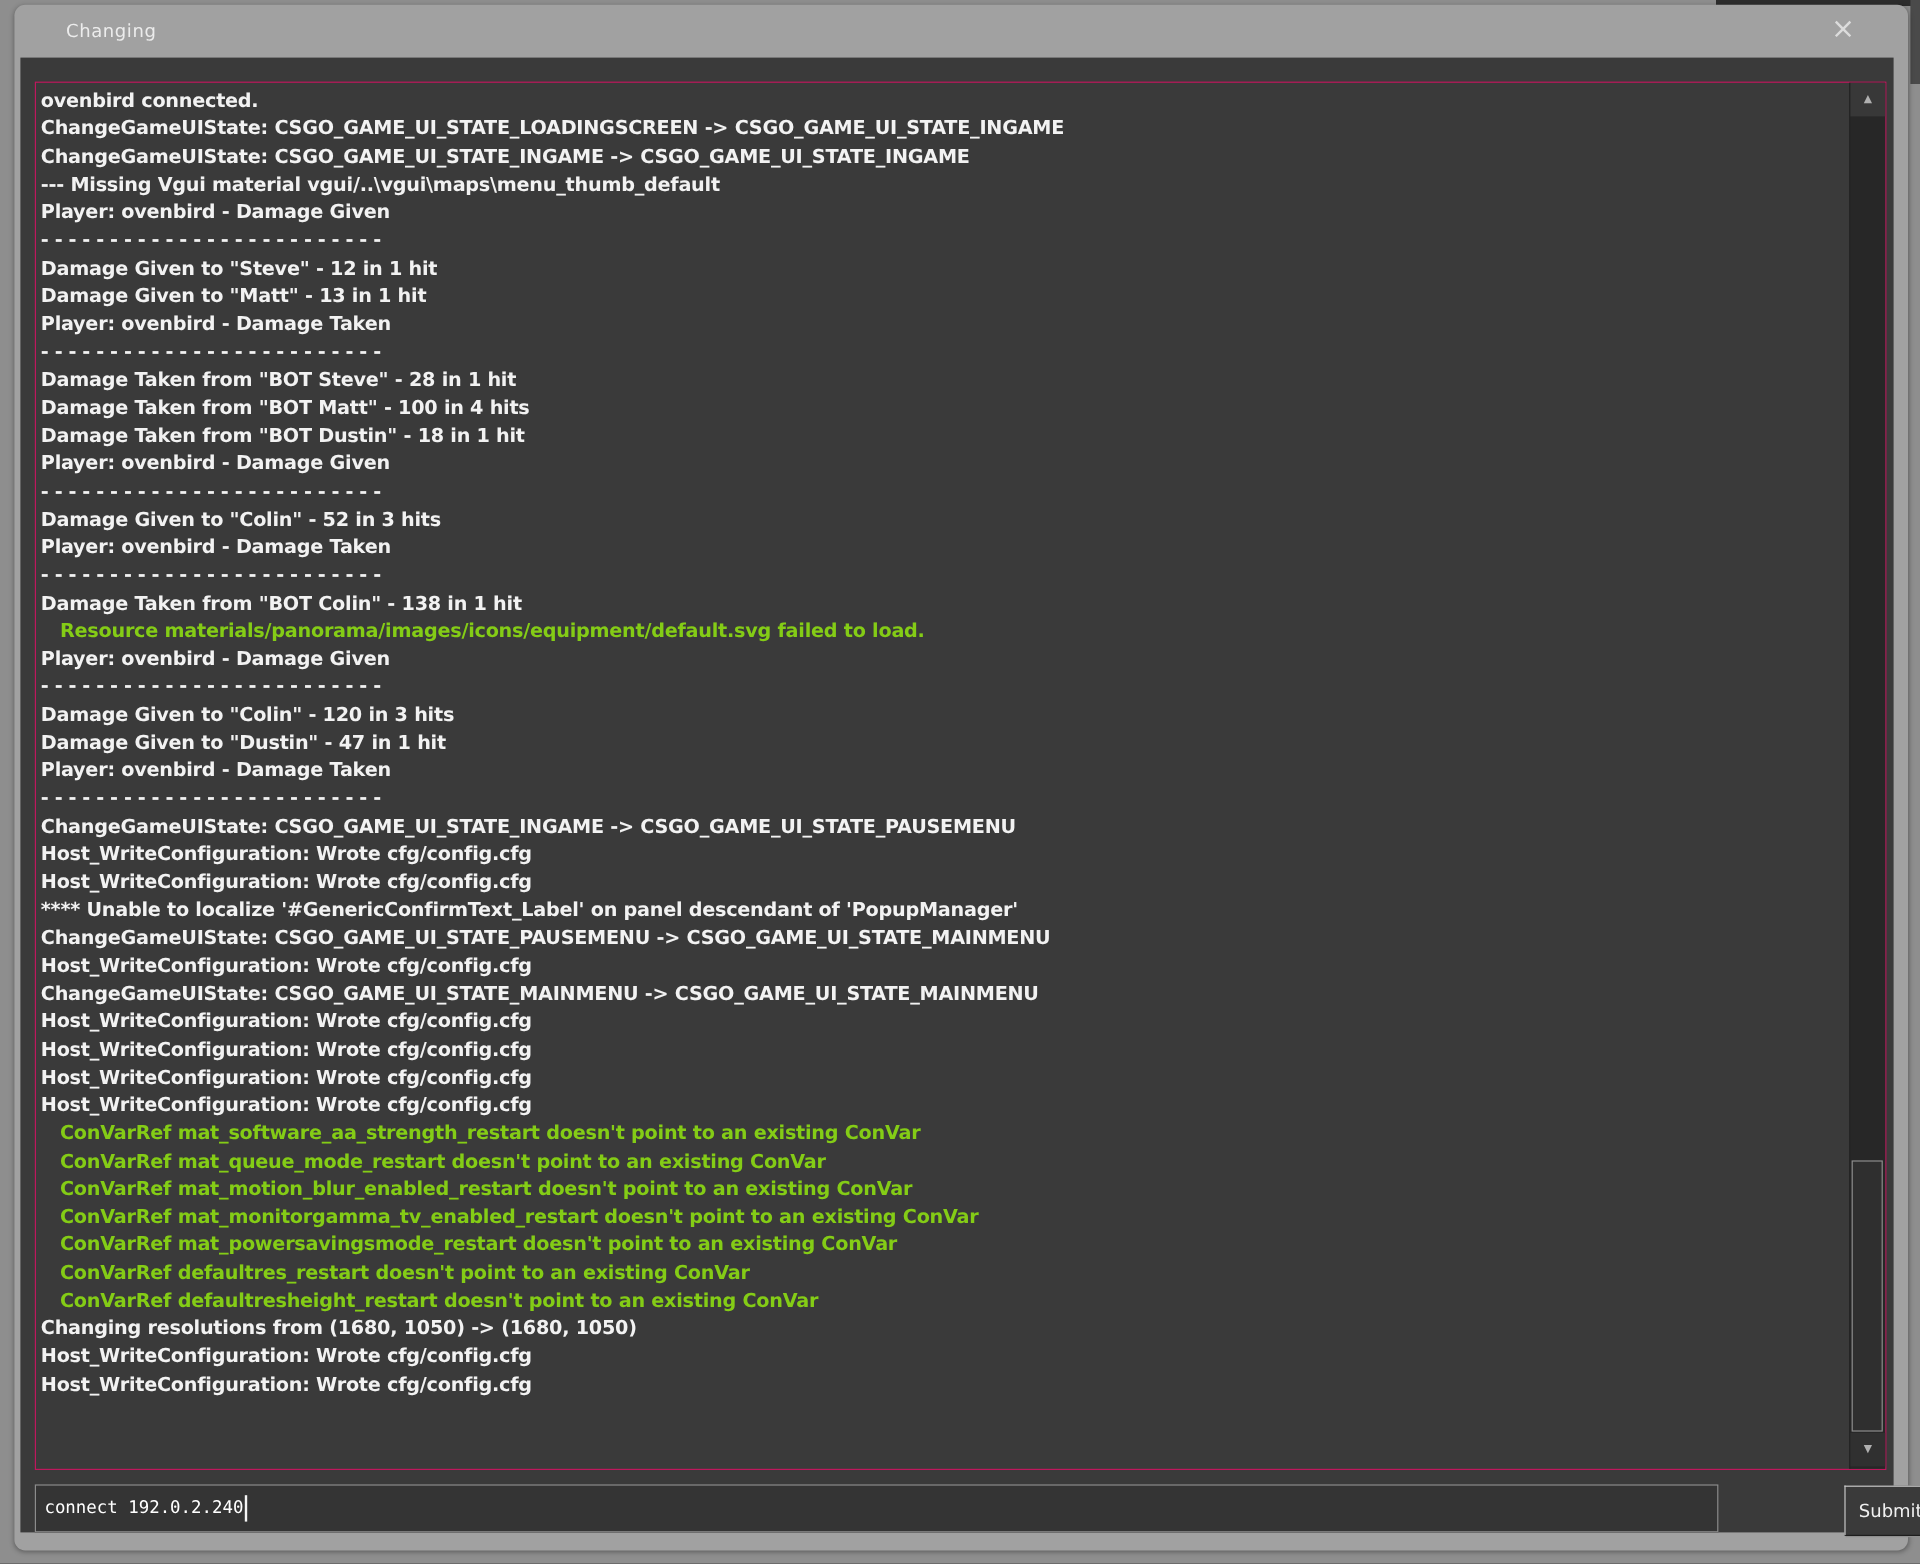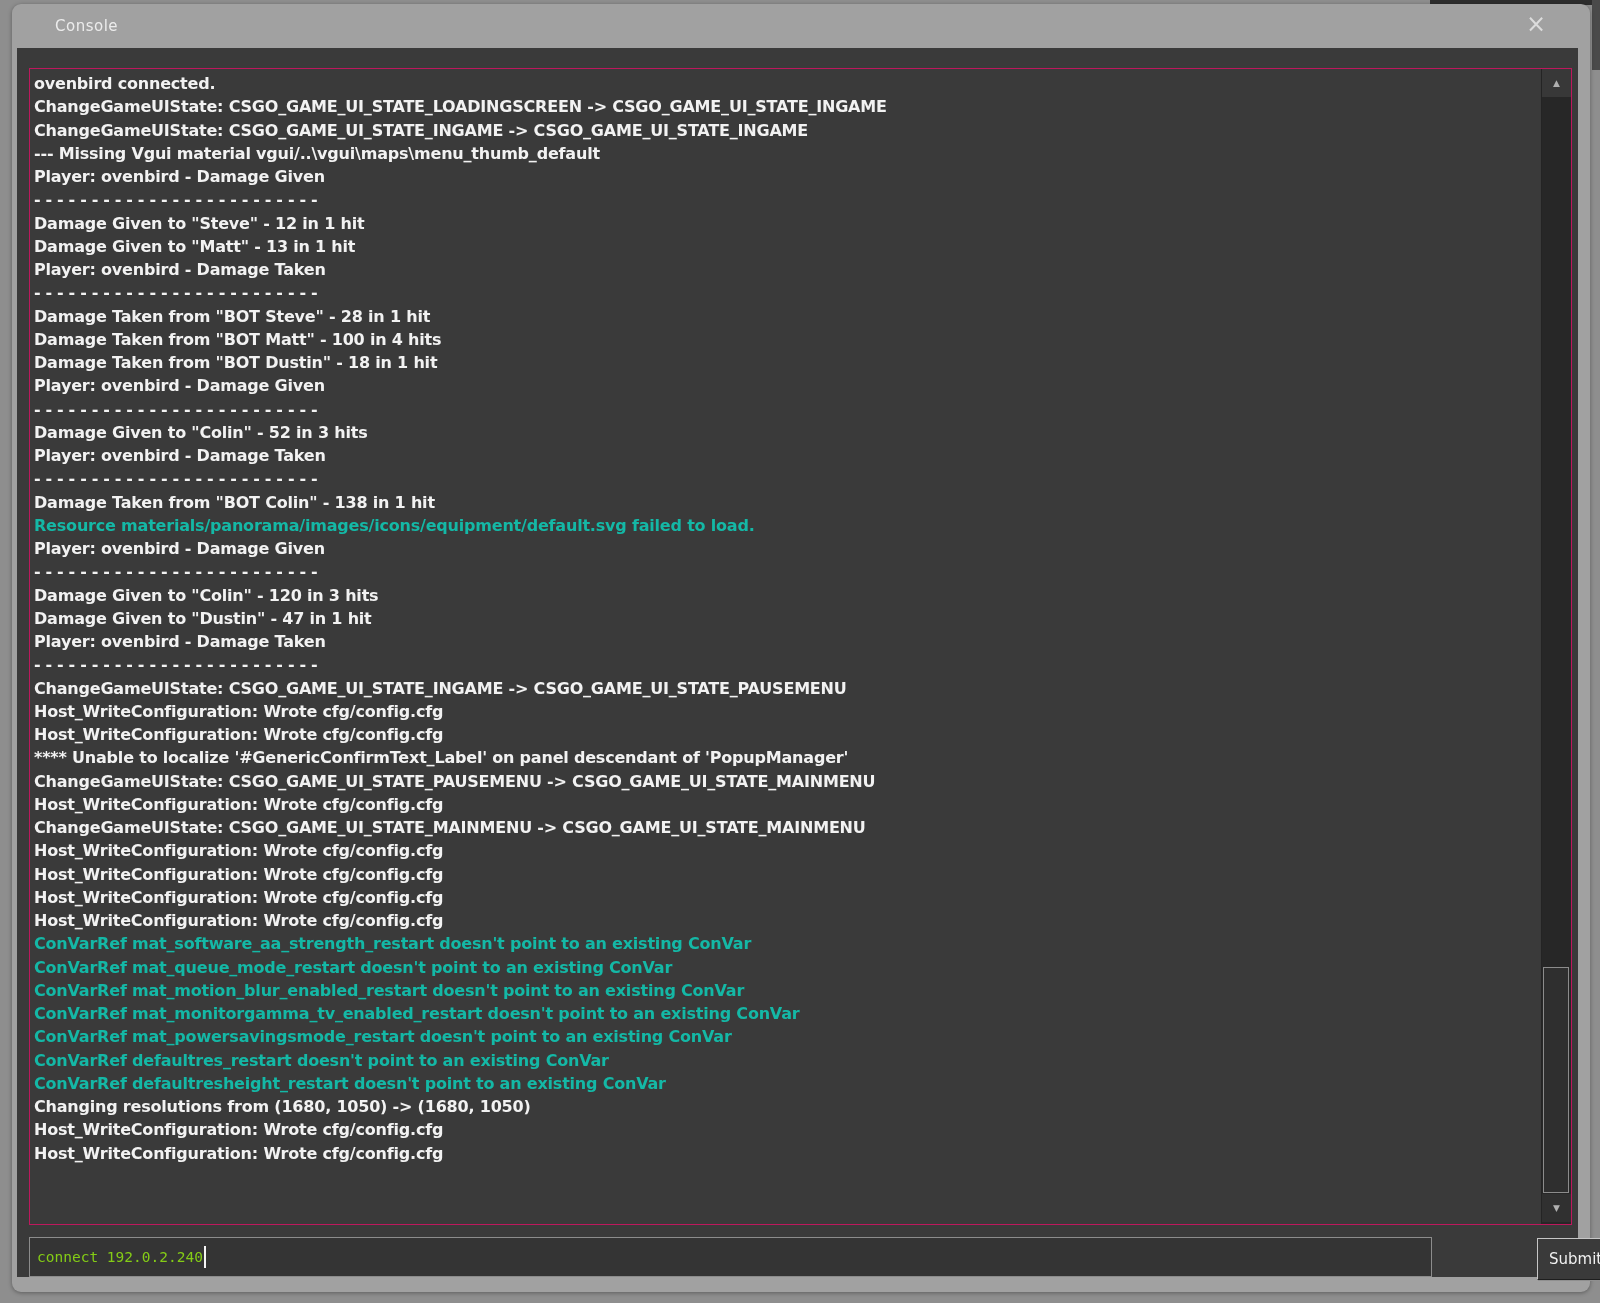--- a/index.html
+++ b/index.html
@@ -42,21 +42,21 @@
     position:absolute;left:0;top:0;right:30px;bottom:0;
     padding:3px 0 0 4px;
     overflow:hidden;
     font-family:"DejaVu Sans",sans-serif;
     font-weight:700;font-size:16px;line-height:23.25px;
     letter-spacing:-0.2px;
     color:#f2f2f2;
     white-space:pre;
   }
   .line{height:23.25px;}
-  .line.error{color:#14b8a6;}
+  .line.error{color:#84cc16;margin-left:16px;}
   .line.sep{letter-spacing:4.9px;}
   
   .scrollbar{
     position:absolute;top:0;right:0;bottom:0;width:30px;
     background:#272727;border-left:1px solid #242424;box-sizing:border-box;
   }
   .sb-btn{
     position:absolute;left:0;right:0;height:28px;
     display:flex;align-items:center;justify-content:center;
     color:#b0b0b0;font-size:9px;line-height:9px;
@@ -66,42 +66,42 @@
   .sb-thumb{
     position:absolute;left:1px;right:2px;top:898px;height:226px;
     background:#2f2f2f;border:1px solid #8c8c8c;box-sizing:border-box;
   }
   
   .cmd-input{
     position:absolute;left:12px;top:1189px;width:1403px;height:40px;
     background:#343434;border:1px solid #8c8c8c;box-sizing:border-box;
     display:flex;align-items:center;padding-left:7px;
     font-family:"DejaVu Sans Mono",monospace;
-    font-size:14.5px;color:#84cc16;
+    font-size:14.5px;color:#ffffff;
   }
   .caret{display:inline-block;width:2px;height:22px;background:#f5f5f5;margin-left:1px;}
   .submit{
     position:absolute;left:1520px;top:1190px;width:108px;height:42px;
     background:#3a3a3a;box-sizing:border-box;
     border-top:1px solid #c6c6c6;border-left:1px solid #c6c6c6;
     border-right:1px solid #1e1e1e;border-bottom:1px solid #1e1e1e;
     box-shadow:1px 1px 0 0 #8f8f8f;
     color:#f0f0f0;font-family:"DejaVu Sans",sans-serif;font-size:15px;
     text-align:left;padding-left:11px;
   }
 </style>
 </head>
 <body>
 
 <div class="bg-sliver-top"></div>
 <div class="bg-sliver-right"></div>
 
 <div class="window">
   <div class="titlebar">
-    <span class="title-text">Console</span>
+    <span class="title-text">Changing</span>
     <span class="close">×</span>
   </div>
 
   <div class="inner">
 
     <div class="output-panel">
       <div class="log" id="log"><div class="line">ovenbird connected.</div><div class="line">ChangeGameUIState: CSGO_GAME_UI_STATE_LOADINGSCREEN -&gt; CSGO_GAME_UI_STATE_INGAME</div><div class="line">ChangeGameUIState: CSGO_GAME_UI_STATE_INGAME -&gt; CSGO_GAME_UI_STATE_INGAME</div><div class="line">--- Missing Vgui material vgui/..\vgui\maps\menu_thumb_default</div><div class="line">Player: ovenbird - Damage Given</div><div class="line sep">-------------------------</div><div class="line">Damage Given to "Steve" - 12 in 1 hit</div><div class="line">Damage Given to "Matt" - 13 in 1 hit</div><div class="line">Player: ovenbird - Damage Taken</div><div class="line sep">-------------------------</div><div class="line">Damage Taken from "BOT Steve" - 28 in 1 hit</div><div class="line">Damage Taken from "BOT Matt" - 100 in 4 hits</div><div class="line">Damage Taken from "BOT Dustin" - 18 in 1 hit</div><div class="line">Player: ovenbird - Damage Given</div><div class="line sep">-------------------------</div><div class="line">Damage Given to "Colin" - 52 in 3 hits</div><div class="line">Player: ovenbird - Damage Taken</div><div class="line sep">-------------------------</div><div class="line">Damage Taken from "BOT Colin" - 138 in 1 hit</div><div class="line error">Resource materials/panorama/images/icons/equipment/default.svg failed to load.</div><div class="line">Player: ovenbird - Damage Given</div><div class="line sep">-------------------------</div><div class="line">Damage Given to "Colin" - 120 in 3 hits</div><div class="line">Damage Given to "Dustin" - 47 in 1 hit</div><div class="line">Player: ovenbird - Damage Taken</div><div class="line sep">-------------------------</div><div class="line">ChangeGameUIState: CSGO_GAME_UI_STATE_INGAME -&gt; CSGO_GAME_UI_STATE_PAUSEMENU</div><div class="line">Host_WriteConfiguration: Wrote cfg/config.cfg</div><div class="line">Host_WriteConfiguration: Wrote cfg/config.cfg</div><div class="line">**** Unable to localize '#GenericConfirmText_Label' on panel descendant of 'PopupManager'</div><div class="line">ChangeGameUIState: CSGO_GAME_UI_STATE_PAUSEMENU -&gt; CSGO_GAME_UI_STATE_MAINMENU</div><div class="line">Host_WriteConfiguration: Wrote cfg/config.cfg</div><div class="line">ChangeGameUIState: CSGO_GAME_UI_STATE_MAINMENU -&gt; CSGO_GAME_UI_STATE_MAINMENU</div><div class="line">Host_WriteConfiguration: Wrote cfg/config.cfg</div><div class="line">Host_WriteConfiguration: Wrote cfg/config.cfg</div><div class="line">Host_WriteConfiguration: Wrote cfg/config.cfg</div><div class="line">Host_WriteConfiguration: Wrote cfg/config.cfg</div><div class="line error">ConVarRef mat_software_aa_strength_restart doesn't point to an existing ConVar</div><div class="line error">ConVarRef mat_queue_mode_restart doesn't point to an existing ConVar</div><div class="line error">ConVarRef mat_motion_blur_enabled_restart doesn't point to an existing ConVar</div><div class="line error">ConVarRef mat_monitorgamma_tv_enabled_restart doesn't point to an existing ConVar</div><div class="line error">ConVarRef mat_powersavingsmode_restart doesn't point to an existing ConVar</div><div class="line error">ConVarRef defaultres_restart doesn't point to an existing ConVar</div><div class="line error">ConVarRef defaultresheight_restart doesn't point to an existing ConVar</div><div class="line">Changing resolutions from (1680, 1050) -&gt; (1680, 1050)</div><div class="line">Host_WriteConfiguration: Wrote cfg/config.cfg</div><div class="line">Host_WriteConfiguration: Wrote cfg/config.cfg</div></div>
 
       <div class="scrollbar">
         <div class="sb-btn up">

